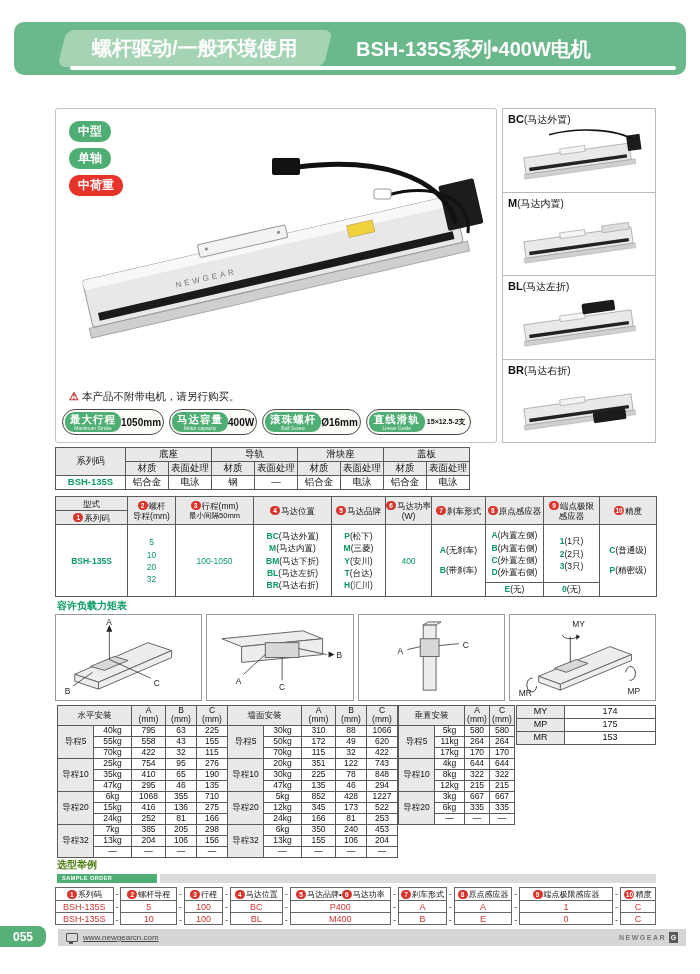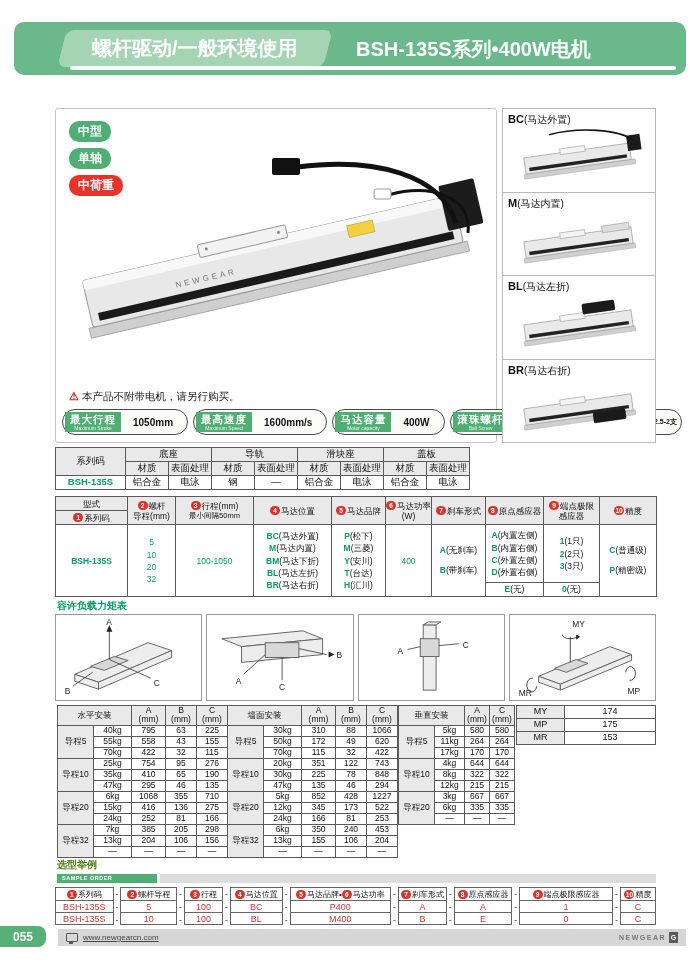--- a/index.html
+++ b/index.html
@@ -20,24 +20,24 @@
   .tags{position:absolute;top:12px;left:13px;z-index:3;}
   .tag{display:table;margin-bottom:6px;padding:2px 9px;border-radius:10px;color:#fff;font-size:12px;font-weight:bold;}
   .tag-green{background:#4fae73;}
   .tag-red{background:#e8332a;}
   .hero-svg{position:absolute;left:0;top:16px;width:440px;height:258px;}
   .note{position:absolute;left:13px;top:281px;font-size:10.5px;color:#222;}
   .warn{color:#c23232;font-size:11px;margin-right:3px;font-weight:bold;}
   .badges{position:absolute;left:6px;bottom:7px;display:flex;gap:5px;}
   .badge{display:flex;align-items:center;border:1.5px solid #4a4a4a;border-radius:13px;background:#fbfbf8;
          padding:2px;height:26px;box-sizing:border-box;}
-  .badge-g{background:#4fae73;border-radius:0;color:#fff;padding:2px 5px 1px;text-align:center;line-height:1;}
+  .badge-g{background:#4fae73;border-radius:9px;color:#fff;padding:2px 5px 1px;text-align:center;line-height:1;}
   .badge-cn{font-size:10.5px;font-weight:bold;letter-spacing:1px;white-space:nowrap;}
   .badge-en{font-size:5px;margin-top:1px;white-space:nowrap;opacity:.9;}
-  .badge-v{font-size:10px;font-weight:bold;padding:0 12px;white-space:nowrap;}
+  .badge-v{font-size:10px;font-weight:bold;padding:0 0;white-space:nowrap;}
   .badge.last .badge-v{font-size:7px;padding:0 2px;}
 
   
   .variants{position:absolute;top:108px;left:502px;width:154px;height:335px;border:1px solid #b9b9b9;
             background:#fff;box-sizing:border-box;display:flex;flex-direction:column;}
   .variant{flex:1;border-bottom:1px solid #b9b9b9;padding:4px 5px 0;box-sizing:border-box;}
   .variant:last-child{border-bottom:none;}
   .v-label{font-size:10px;color:#111;white-space:nowrap;}
   .v-code{font-weight:bold;font-size:11px;}
   .v-img{width:142px;height:56px;display:block;}
@@ -159,27 +159,20 @@
     <div class="badges">
       <div class="badge">
         <div class="badge-g">
             <div class="badge-cn">最大行程</div>
             <div class="badge-en">Maximum Stroke</div>
           </div>
         <div class="badge-v">1050mm</div>
       </div>
       <div class="badge">
         <div class="badge-g">
-            <div class="badge-cn">最高速度</div>
-            <div class="badge-en">Maximum Speed</div>
-          </div>
-        <div class="badge-v">1600mm/s</div>
-      </div>
-      <div class="badge">
-        <div class="badge-g">
             <div class="badge-cn">马达容量</div>
             <div class="badge-en">Motor capacity</div>
           </div>
         <div class="badge-v">400W</div>
       </div>
       <div class="badge">
         <div class="badge-g">
             <div class="badge-cn">滚珠螺杆</div>
             <div class="badge-en">Ball Screw</div>
           </div>

